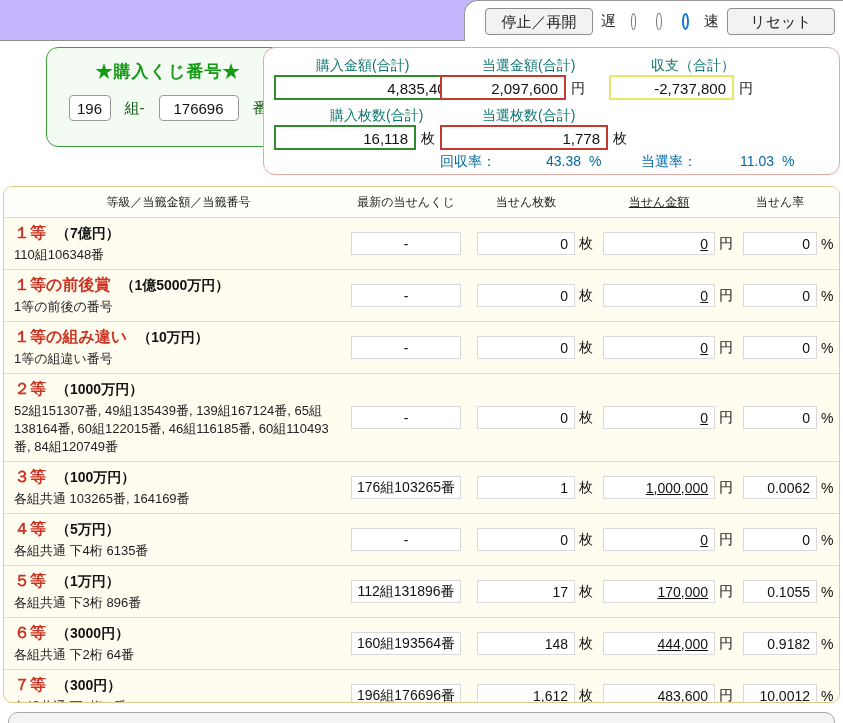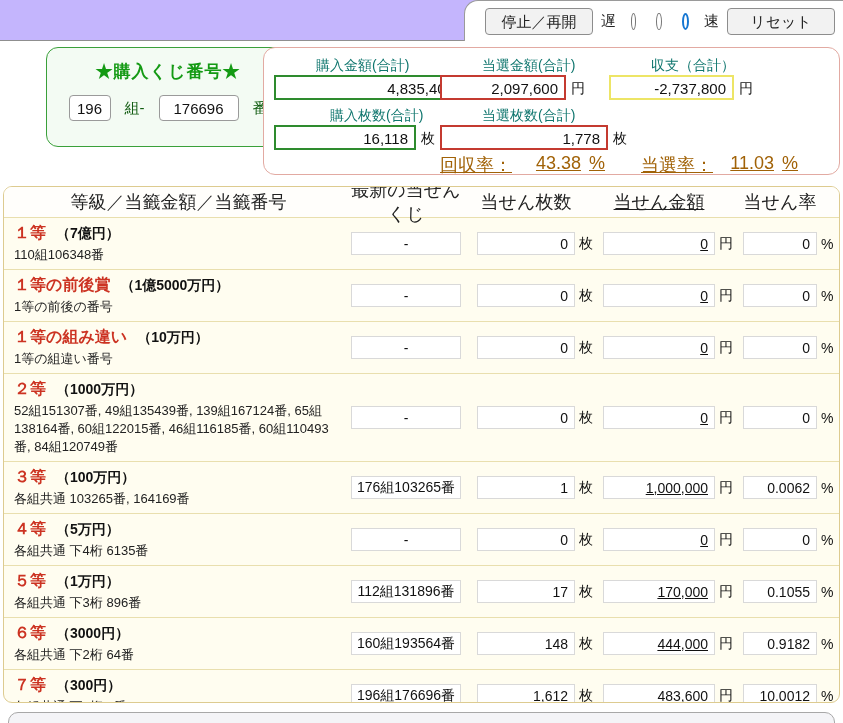--- a/index.html
+++ b/index.html
@@ -52,30 +52,30 @@
   .stats-panel{
     position:absolute;left:263px;top:47px;width:577px;height:128px;
     border:1.5px solid var(--panel-pink);border-radius:12px;background:#fff;
   }
   .stats-panel .lbl{position:absolute;font-size:14px;color:#0f766e;white-space:nowrap;padding-left:42px;}
   .valbox{position:absolute;height:25px;background:#fff;font-size:15px;color:#111;text-align:right;padding:3px 6px 0 0;}
   .valbox.green{border:2px solid var(--green-border);}
   .valbox.red{border:2px solid var(--red-border);}
   .valbox.yellow{border:2px solid var(--yellow-border);}
   .unit{position:absolute;font-size:14px;color:#111;}
-  .rate-line{position:absolute;font-size:18px;color:#a16207;text-decoration:underline;}
+  .rate-line{position:absolute;font-size:14px;color:#0369a1;}
   
   .results{
     position:absolute;left:3px;top:186px;width:837px;height:517px;
     border:1px solid var(--table-border);border-radius:9px;background:var(--table-bg);
     overflow:hidden;display:flex;flex-direction:column;
   }
   .thead{
     display:flex;align-items:center;height:31px;background:#fffefb;
-    border-bottom:1px solid var(--table-sep);font-size:18px;color:#222;flex:0 0 auto;
+    border-bottom:1px solid var(--table-sep);font-size:12px;color:#222;flex:0 0 auto;
   }
   .trow{display:flex;align-items:center;border-bottom:1px solid var(--table-sep);padding:5px 0;min-height:48px;}
   .trow:last-child{border-bottom:none;}
   .col-label{flex:1;padding:0 8px 0 10px;min-width:0;}
   .col-latest{width:110px;flex:0 0 auto;margin-right:16px;}
   .col-count{width:98px;flex:0 0 auto;}
   .col-amount{width:112px;flex:0 0 auto;text-decoration:underline;}
   .col-rate{width:74px;flex:0 0 auto;}
   .cunit{width:28px;flex:0 0 auto;font-size:14px;color:#111;padding-left:4px;}
   .cunit.pct{width:22px;}

